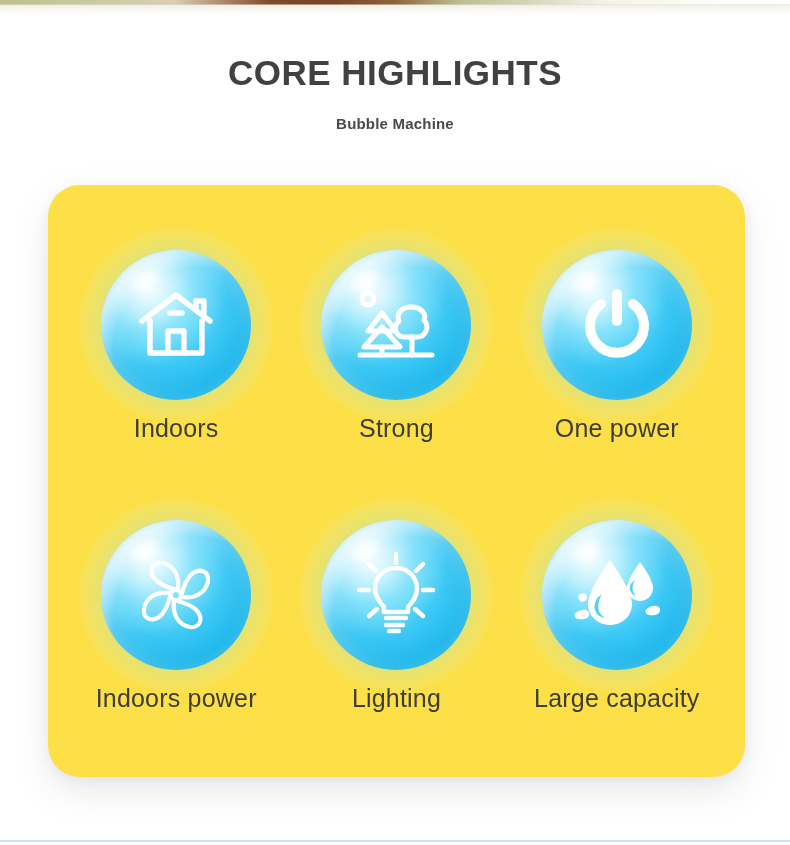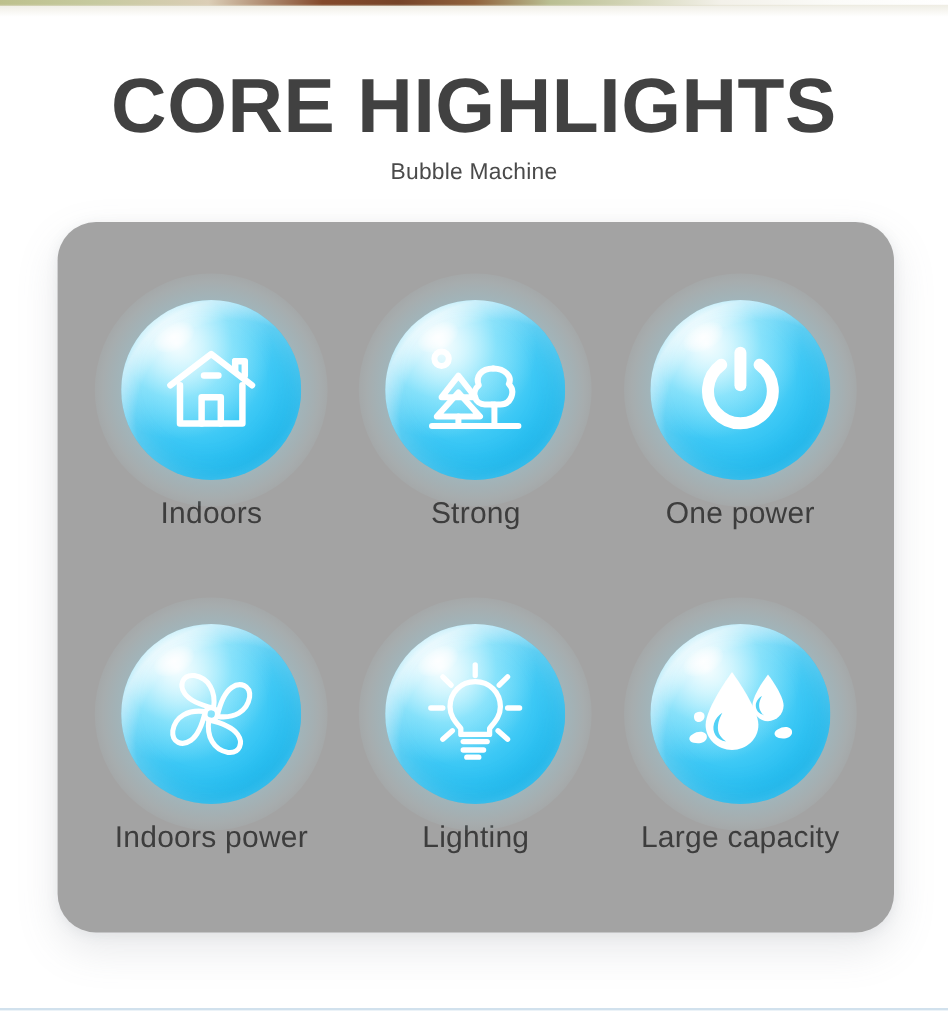--- a/index.html
+++ b/index.html
@@ -39,43 +39,43 @@
   
   .header {
     position: absolute;
     top: 0; left: 0;
     width: 790px;
     text-align: center;
   }
   .title {
     margin: 0;
     padding-top: 55px;
-    font-size: 64px;
+    font-size: 35px;
     font-weight: bold;
     letter-spacing: 0.5px;
     color: #414141;
     line-height: 1.05;
   }
   .subtitle {
-    margin: 0;
+    margin: 12px;
     padding-top: 11px;
-    font-size: 19px;
-    font-weight: normal;
+    font-size: 15px;
+    font-weight: bold;
     color: #4a4a4a;
     letter-spacing: 0.2px;
   }
 
   
   .card {
     position: absolute;
     left: 48px;
     top: 185px;
     width: 697px;
     height: 592px;
-    background: #a3a3a3;
+    background: #fde047;
     border-radius: 32px;
     box-shadow: 0 14px 34px rgba(120,125,135,0.17),
                 0 2px 10px rgba(120,125,135,0.10);
   }
 
   .grid {
     position: absolute;
     left: 0; top: 0;
     width: 697px;
     height: 592px;

